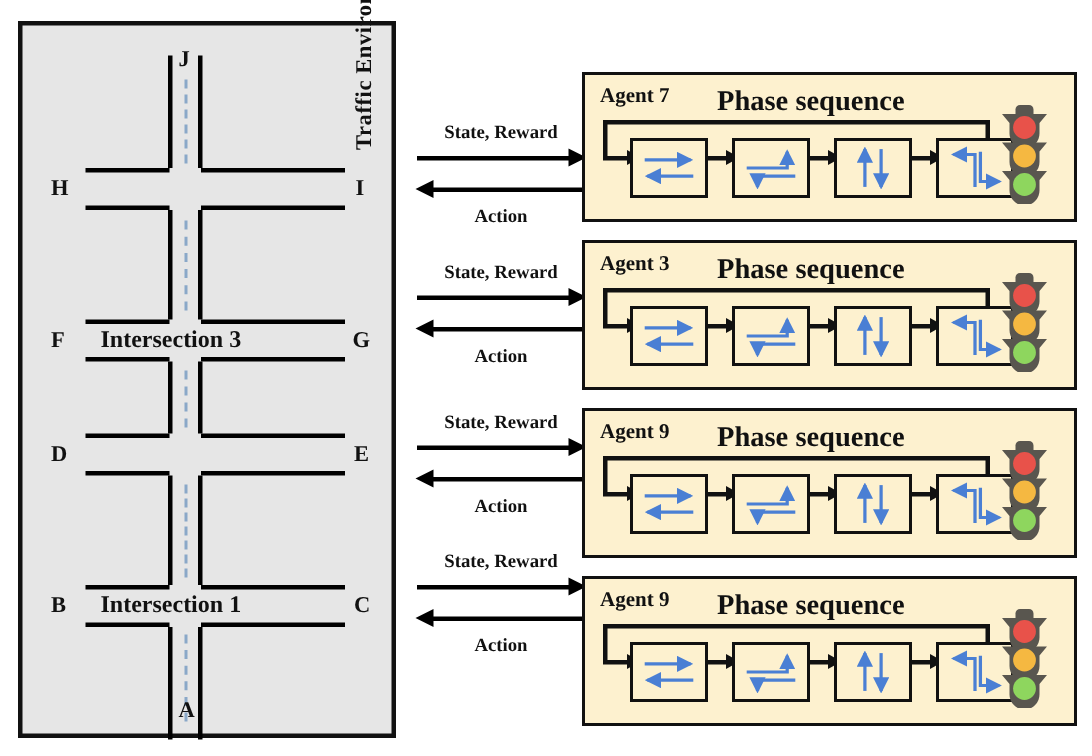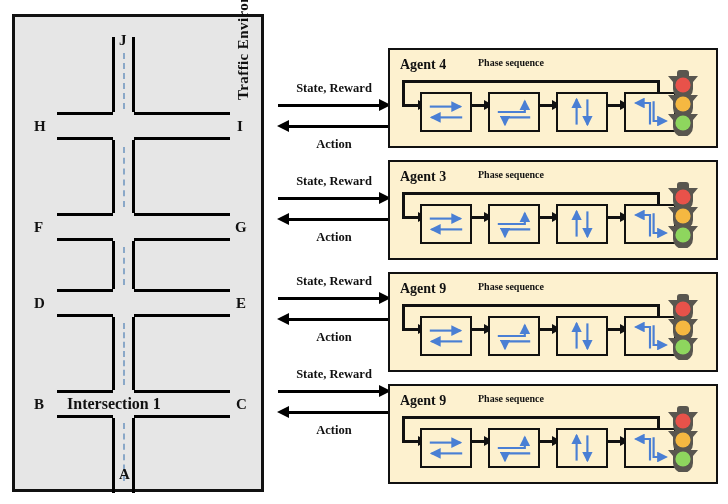--- a/index.html
+++ b/index.html
@@ -33,21 +33,21 @@
               border-top:6.5px solid transparent;border-bottom:6.5px solid transparent;}
   .arrow-head.r{right:-1px;border-left:12px solid #000;}
   .arrow-head.l{left:-1px;border-right:12px solid #000;}
 
   
   .agent-panel{position:absolute;left:388px;width:330px;height:100px;
                background:#fdf1cf;border:2.5px solid #111;box-sizing:border-box;}
   .agent-name{position:absolute;left:10px;top:7px;font-weight:bold;
               font-size:14px;color:#111;}
   .phase-title{position:absolute;left:88px;top:7px;font-weight:bold;
-               font-size:10px;color:#111;}
+               font-size:19px;color:#111;}
 
   .seq-wrap{position:absolute;left:8px;top:30px;width:270px;height:60px;}
   .loop-top{position:absolute;left:4px;top:0px;width:258px;height:2.5px;background:#111;}
   .loop-left{position:absolute;left:4px;top:0px;width:2.5px;height:26px;background:#111;}
   .loop-right{position:absolute;left:259px;top:0px;width:2.5px;height:26px;background:#111;}
   .loop-right-arm{position:absolute;left:228px;top:24px;width:34px;height:2.5px;background:#111;}
   .loop-entry{position:absolute;left:4px;top:24px;width:18px;height:2.5px;background:#111;}
   .loop-entry-head{position:absolute;left:20px;top:19.5px;width:0;height:0;
                    border-top:5.5px solid transparent;border-bottom:5.5px solid transparent;
                    border-left:9px solid #111;}
@@ -95,20 +95,21 @@
   <div class="road-edge" style="left:42px;top:272px;width:56px;height:3px;"></div>
   <div class="road-edge" style="left:119px;top:272px;width:96px;height:3px;"></div>
   <div class="road-edge" style="left:42px;top:297px;width:56px;height:3px;"></div>
   <div class="road-edge" style="left:119px;top:297px;width:96px;height:3px;"></div>
 
   <div class="road-edge" style="left:42px;top:373px;width:56px;height:3px;"></div>
   <div class="road-edge" style="left:119px;top:373px;width:96px;height:3px;"></div>
   <div class="road-edge" style="left:42px;top:398px;width:56px;height:3px;"></div>
   <div class="road-edge" style="left:119px;top:398px;width:96px;height:3px;"></div>
 
+  <div class="isect-label" style="left:52px;top:202px;">Intersection 3</div>
   <div class="isect-label" style="left:52px;top:379px;">Intersection 1</div>
 
   <div class="node-label" style="left:104px;top:16px;">J</div>
   <div class="node-label" style="left:104px;top:450px;">A</div>
 
   <div class="node-label" style="left:19px;top:102px;">H</div>
   <div class="node-label" style="left:222px;top:102px;">I</div>
   <div class="node-label" style="left:19px;top:203px;">F</div>
   <div class="node-label" style="left:220px;top:203px;">G</div>
   <div class="node-label" style="left:19px;top:279px;">D</div>
@@ -166,21 +167,21 @@
   </div>
   <div class="arrow-row" style="margin-top:8px;">
     <div class="arrow-line" style="left:10px;right:0;"></div>
       <div class="arrow-head l"></div>
   </div>
   <div class="cap" style="margin-top:5px;">Action</div>
 </div>
 
 <div id="agents-root">
     <div class="agent-panel" style="top: 48px;">
-    <div class="agent-name">Agent 4</div>
+    <div class="agent-name">Agent 7</div>
     <div class="phase-title">Phase sequence</div>
     <div class="seq-wrap">
       <div class="loop-top"></div>
       <div class="loop-left"></div>
       <div class="loop-right"></div>
       <div class="loop-right-arm"></div>
       <div class="loop-entry"></div>
       <div class="loop-entry-head"></div>
       <div class="phase-box" style="left:22px;">
  <svg class="pbox-svg" viewBox="0 0 52 40">

